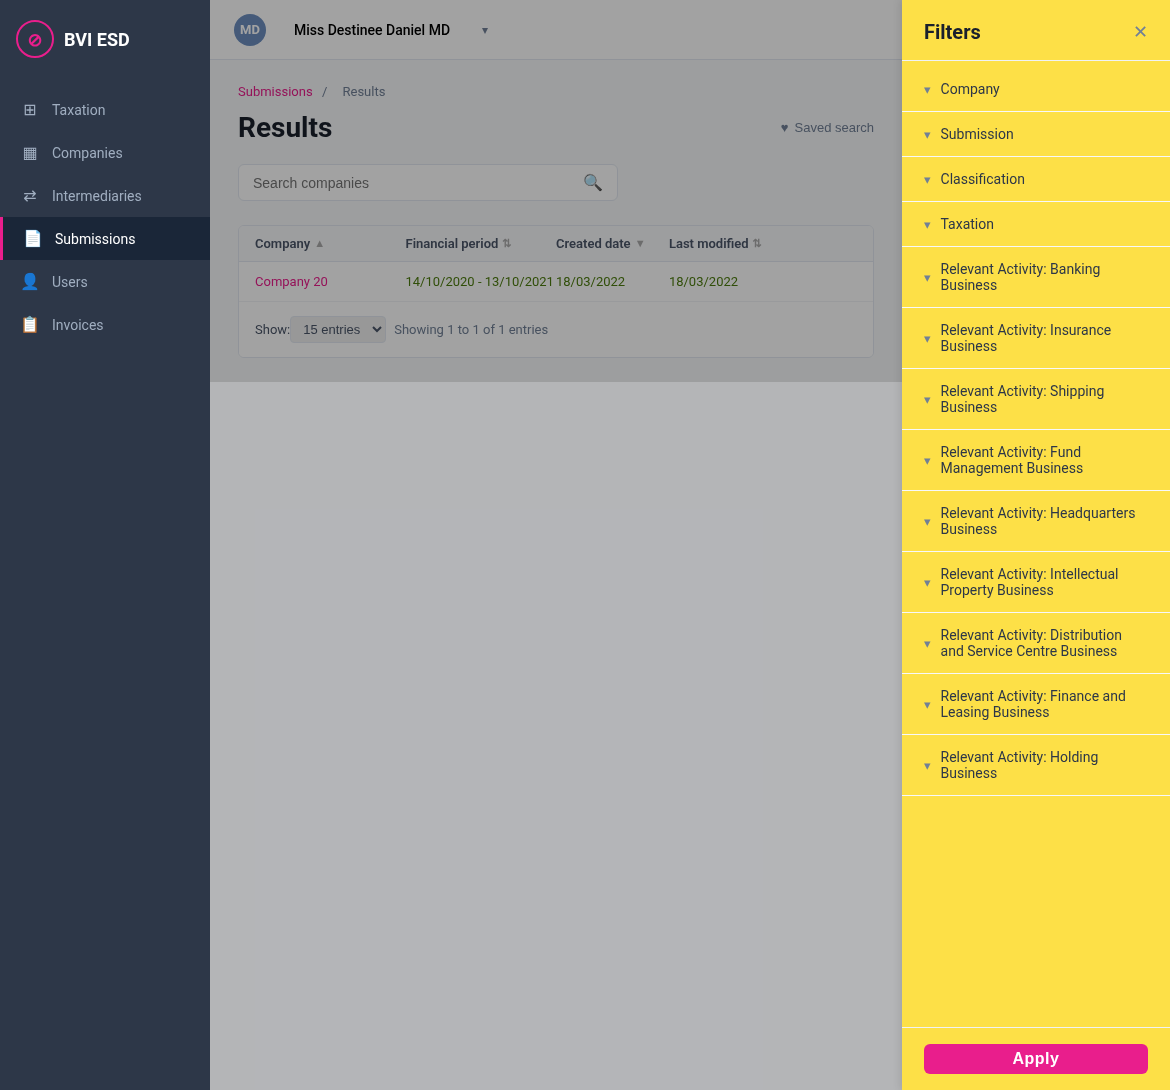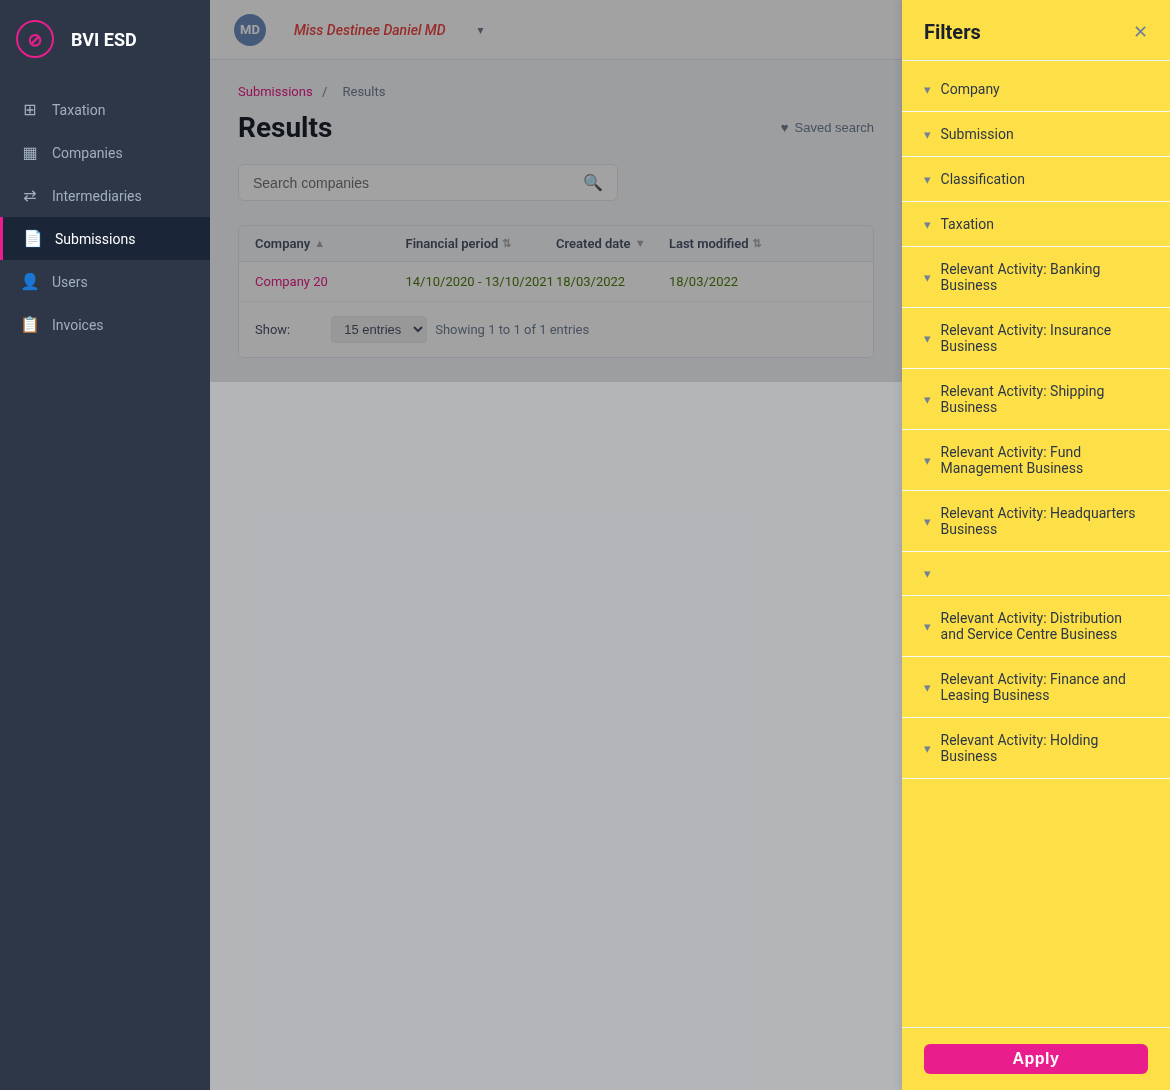--- a/index.html
+++ b/index.html
@@ -30,21 +30,20 @@
       align-items: center;
       justify-content: center;
       color: #e91e8c;
       font-size: 18px;
       font-weight: bold;
     }
     .logo-text {
       color: #fff;
       font-size: 18px;
       font-weight: 700;
-      margin-left: 7px;
     }
     .sidebar-nav {
       display: flex;
       flex-direction: column;
       padding: 10px 0;
     }
     .nav-item {
       display: flex;
       align-items: center;
       padding: 12px 20px;
@@ -82,23 +81,22 @@
       background: #6c8ebf;
       display: flex;
       align-items: center;
       justify-content: center;
       color: #fff;
       font-size: 13px;
       font-weight: bold;
     }
     .topbar-name {
       font-size: 14px;
-      color: #ef4444;
+      color: #000000;
       font-weight: 500;
-      font-style: italic;
     }
     .topbar-chevron { color: #718096; font-size: 12px; margin-left: 4px; }
 
     .page-body {
       padding: 24px 28px;
       flex: 1;
       overflow-y: auto;
     }
     .breadcrumb {
       font-size: 13px;
@@ -189,21 +187,20 @@
       background: #fff;
     }
     .show-label { font-size: 13px; color: #4a5568; }
     .entries-select {
       border: 1px solid #e2e8f0;
       border-radius: 4px;
       padding: 4px 8px;
       font-size: 13px;
       color: #4a5568;
       cursor: pointer;
-      margin-left: 41px;
     }
     .entries-info { font-size: 13px; color: #718096; margin-left: 8px; }
 
     
     .filter-panel {
       width: 268px;
       background: #fde047;
       height: 1090px;
       display: flex;
       flex-direction: column;
@@ -429,20 +426,21 @@
     <div class="filter-item">
       <span class="chevron-icon">▾</span>
       <span class="filter-item-label">Relevant Activity: Fund Management Business</span>
     </div>
     <div class="filter-item">
       <span class="chevron-icon">▾</span>
       <span class="filter-item-label">Relevant Activity: Headquarters Business</span>
     </div>
     <div class="filter-item">
       <span class="chevron-icon">▾</span>
+      <span class="filter-item-label">Relevant Activity: Intellectual Property Business</span>
     </div>
     <div class="filter-item">
       <span class="chevron-icon">▾</span>
       <span class="filter-item-label">Relevant Activity: Distribution and Service Centre Business</span>
     </div>
     <div class="filter-item">
       <span class="chevron-icon">▾</span>
       <span class="filter-item-label">Relevant Activity: Finance and Leasing Business</span>
     </div>
     <div class="filter-item">

